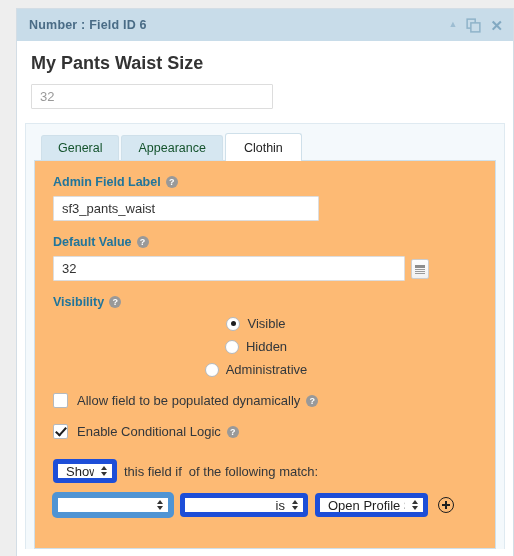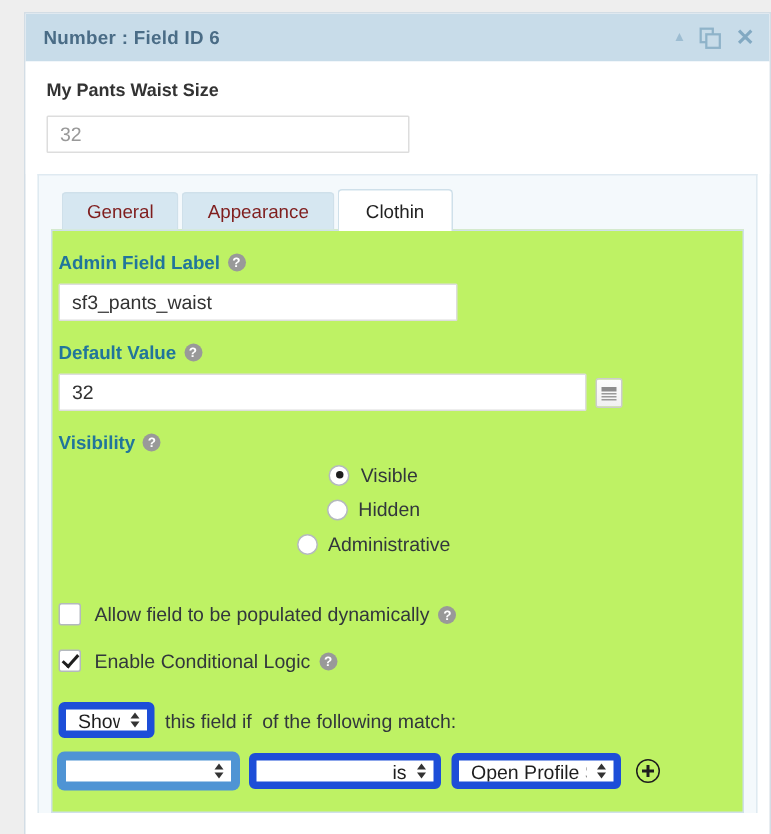--- a/index.html
+++ b/index.html
@@ -68,21 +68,21 @@
     line-height: 1;
     color: #82a9c2;
   }
 
   
   #field-preview {
     padding: 12px 14px 14px 14px;
     background: #fff;
   }
   #preview-label {
-    font-size: 12px;
+    font-size: 18px;
     font-weight: bold;
     color: #333333;
     margin-bottom: 10px;
   }
   #preview-input {
     width: 242px;
     height: 25px;
     box-sizing: border-box;
     border: 1px solid #dddddd;
     background: #fff;
@@ -113,21 +113,21 @@
     margin-left: 7px;
     position: relative;
     z-index: 2;
   }
   .tab {
     height: 25px;
     line-height: 25px;
     padding: 0 16px;
     font-size: 12.5px;
     background: #d6e7f1;
-    color: #7f1d1d;
+    color: #14532d;
     border: 1px solid #cfe0ea;
     border-bottom: none;
     border-radius: 3px 3px 0 0;
     margin-right: 2px;
     box-sizing: border-box;
     cursor: pointer;
     white-space: nowrap;
   }
   .tab.active {
     background: #ffffff;
@@ -135,25 +135,25 @@
     border-color: #cfe0ea;
     height: 28px;
     line-height: 28px;
     padding: 0 18px;
     position: relative;
     margin-bottom: -1px;
     z-index: 3;
   }
 
   #tab-content {
-    background: #bef264;
+    background: #fdba74;
     border: 1px solid #cfe0ea;
     box-sizing: border-box;
     height: 389px;
-    padding: 14px 18px 0 4px;
+    padding: 14px 18px 0 18px;
     position: relative;
     z-index: 1;
   }
 
   
   .setting { margin-bottom: 14px; }
   .setting-label {
     font-size: 12.5px;
     font-weight: bold;
     color: #21759b;
@@ -439,21 +439,21 @@
             <span class="radio-box"></span>
             <span>Hidden</span>
           </label>
           <label class="radio-opt">
             <span class="radio-box"></span>
             <span>Administrative</span>
           </label>
         </div>
       </div>
 
-      <div style="margin-top:32px;">
+      <div style="margin-top:16px;">
         <label class="check-row">
           <span class="check-box"></span>
           <span class="check-label">
             <span>Allow field to be populated dynamically</span>
             <span class="help-icon">?</span>
           </span>
         </label>
 
         <label class="check-row">
           <span class="check-box checked"></span>

